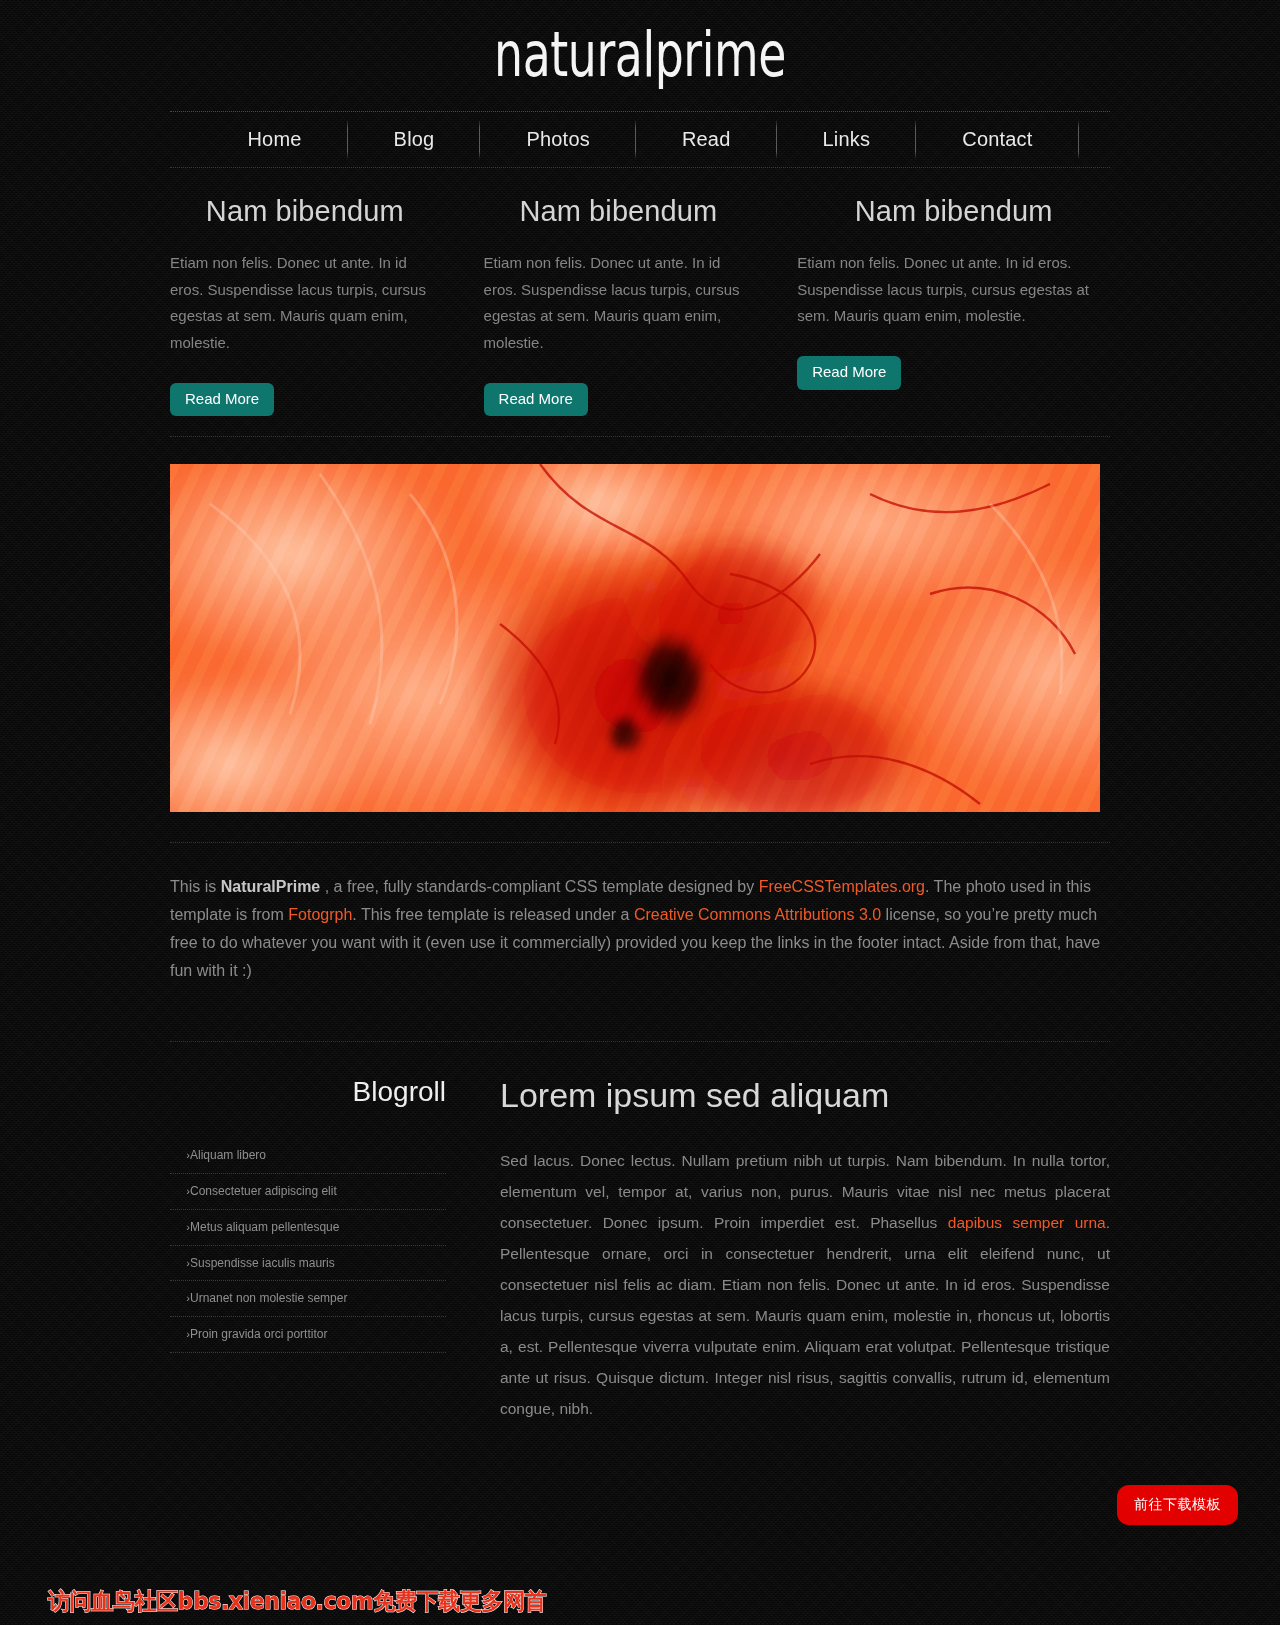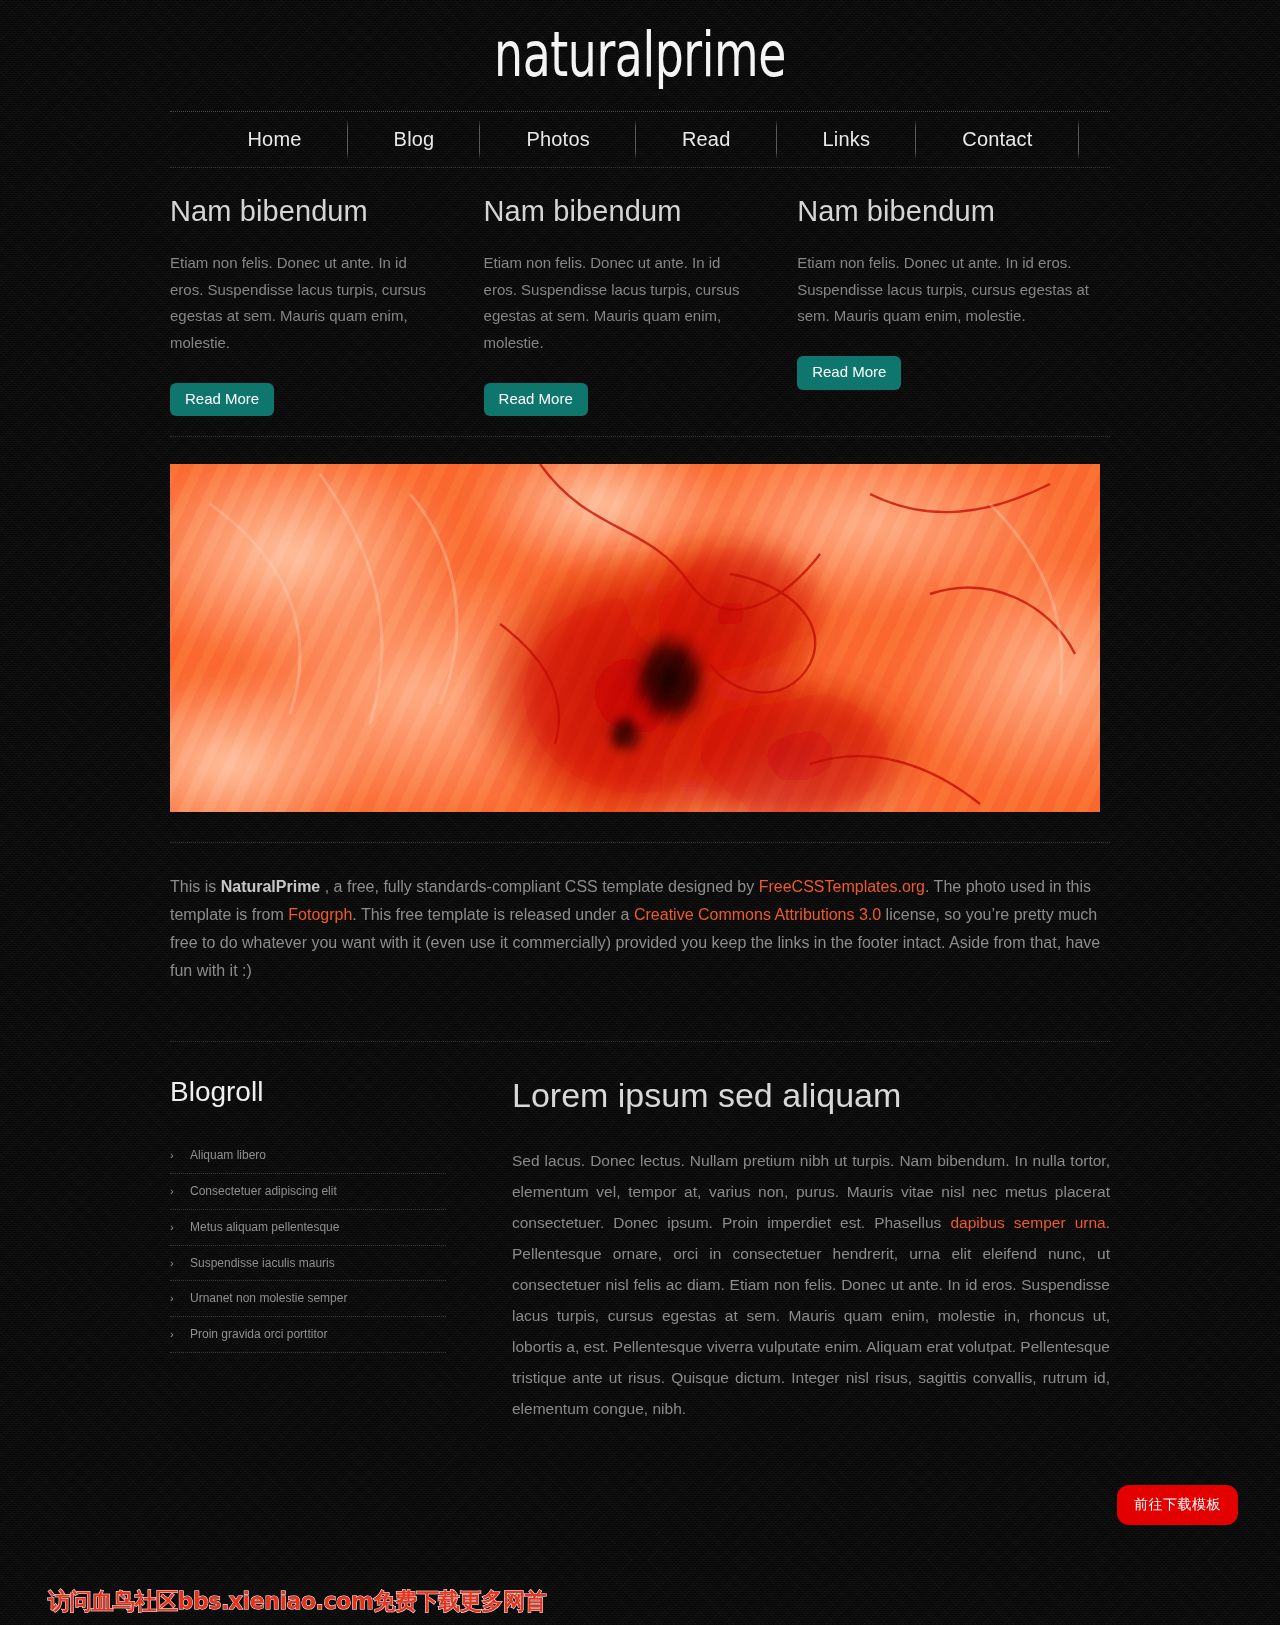--- a/index.html
+++ b/index.html
@@ -87,20 +87,21 @@
     padding-right: 44px;
   }
   .feature-col:last-child { padding-right: 0; }
   .feature-title {
     margin: 0 0 22px 0;
     font-size: 29px;
     font-weight: 400;
     color: #d5d5d5;
     letter-spacing: 0.1px;
     line-height: 1.1;
+    text-align: center;
   }
   .feature-text {
     margin: 0 0 26px 0;
     font-size: 15px;
     line-height: 1.78;
     color: #858585;
   }
   .read-more {
     display: inline-block;
     background: #0f766e;
@@ -158,22 +159,22 @@
   #welcome-divider {
     border-top: 1px dotted #343434;
     margin-top: 26px;
   }
 
   
   #bottom-columns {
     display: flex;
     padding-top: 34px;
   }
-  #blogroll-col { width: 330px; padding-right: 54px; }
-  #article-col { flex: 1; margin-left: 12px; }
+  #blogroll-col { width: 330px; padding-right: 54px; text-align: right; }
+  #article-col { flex: 1; }
 
   #blogroll-title {
     margin: 0 0 30px 0;
     font-size: 28px;
     font-weight: 400;
     color: #efefef;
     font-family: "Liberation Sans Narrow", "Liberation Sans", sans-serif;
   }
   #blogroll-list { list-style: none; margin: 0; padding: 0; }
   #blogroll-list li {

